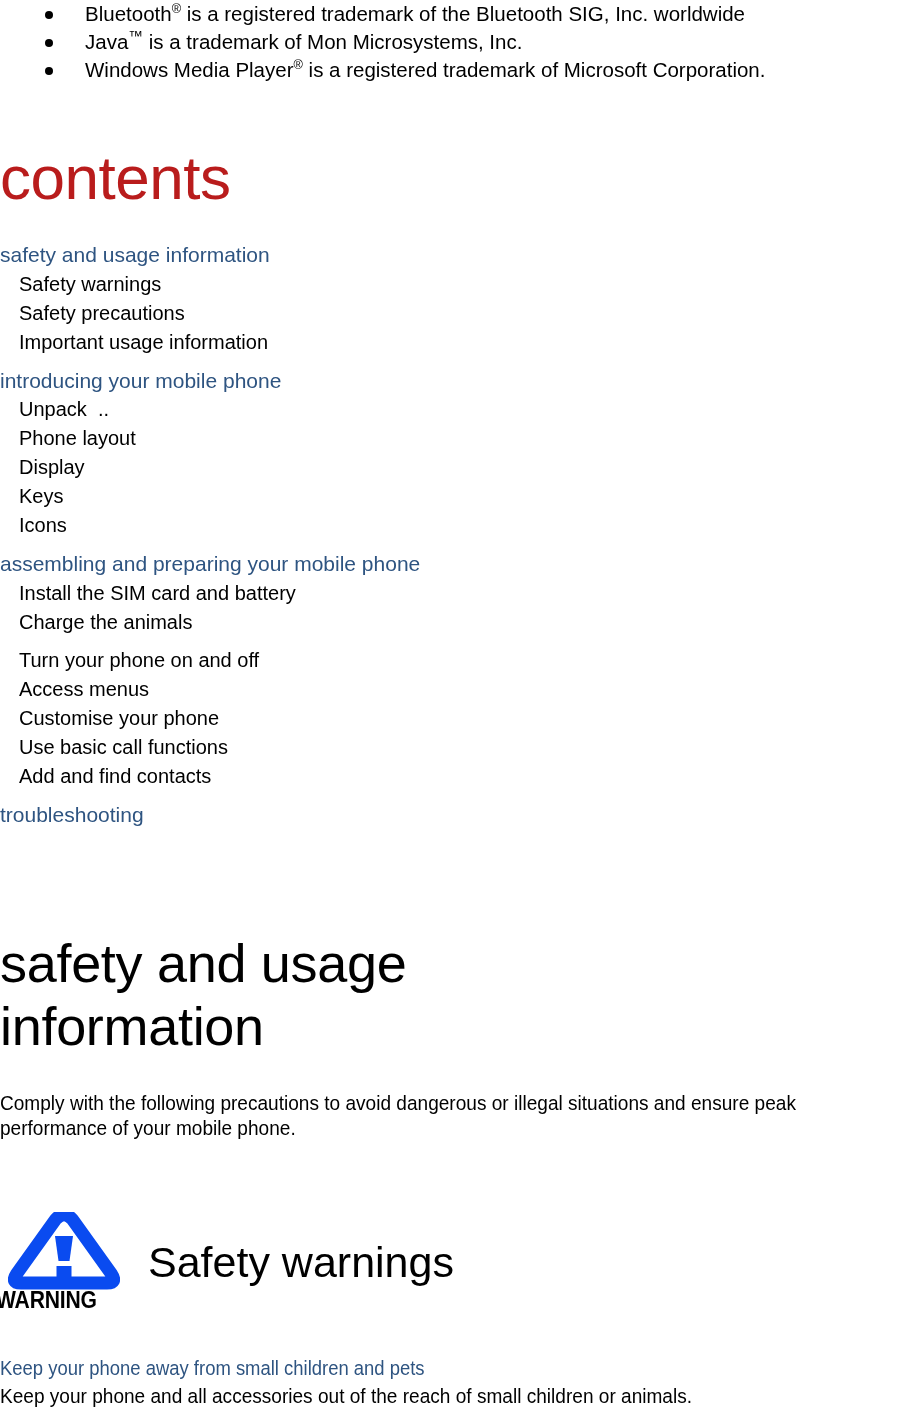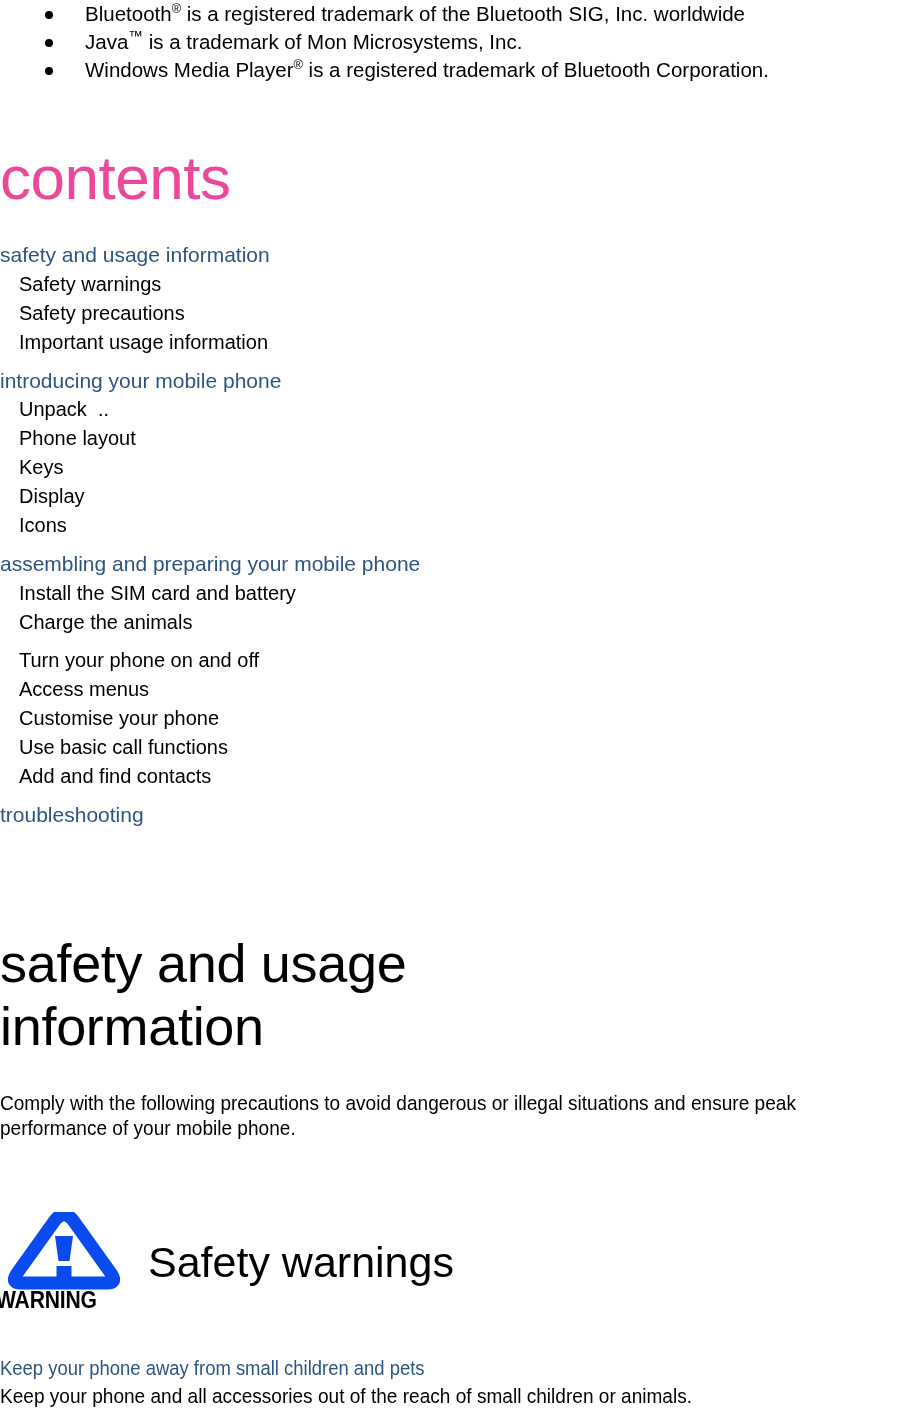--- a/index.html
+++ b/index.html
@@ -57,21 +57,21 @@
 
   
   .contents-title {
     position: absolute;
     left: 0;
     top: 143px;
     font-size: 62px;
     line-height: 70px;
     font-weight: 400;
     letter-spacing: -0.5px;
-    color: #ec4899;
+    color: #b91c1c;
   }
 
   
   .toc {
     position: absolute;
     left: 0;
     top: 240px;
     width: 560px;
   }
   .toc-group { margin-bottom: 9px; }
@@ -183,38 +183,38 @@
     transform-origin: left top;
     white-space: nowrap;
   }
 </style>
 </head>
 <body>
 
 <ul class="tm-list" id="tm-list">
     <li class="tm-item"><span class="tm-bullet"></span><span>Bluetooth</span><sup class="reg">®</sup><span> is a registered trademark of the Bluetooth SIG, Inc. worldwide</span></li>
     <li class="tm-item"><span class="tm-bullet"></span><span>Java</span><sup class="tm">™</sup><span> is a trademark of Mon Microsystems, Inc.</span></li>
-    <li class="tm-item"><span class="tm-bullet"></span><span>Windows Media Player</span><sup class="reg">®</sup><span> is a registered trademark of Bluetooth Corporation.</span></li>
+    <li class="tm-item"><span class="tm-bullet"></span><span>Windows Media Player</span><sup class="reg">®</sup><span> is a registered trademark of Microsoft Corporation.</span></li>
   </ul>
 
 <div class="contents-title">contents</div>
 
 <div class="toc" id="toc">
     <div class="toc-group">
       <div class="toc-head">safety and usage information</div>
       <div class="toc-sub">Safety warnings</div>
       <div class="toc-sub">Safety precautions</div>
       <div class="toc-sub">Important usage information</div>
     </div>
     <div class="toc-group">
       <div class="toc-head">introducing your mobile phone</div>
       <div class="toc-sub">Unpack  ..</div>
       <div class="toc-sub">Phone layout</div>
+      <div class="toc-sub">Display</div>
       <div class="toc-sub">Keys</div>
-      <div class="toc-sub">Display</div>
       <div class="toc-sub">Icons</div>
     </div>
     <div class="toc-group">
       <div class="toc-head">assembling and preparing your mobile phone</div>
       <div class="toc-sub">Install the SIM card and battery</div>
       <div class="toc-sub">Charge the animals</div>
     </div>
     <div class="toc-group">
       <div class="toc-sub">Turn your phone on and off</div>
       <div class="toc-sub">Access menus</div>

